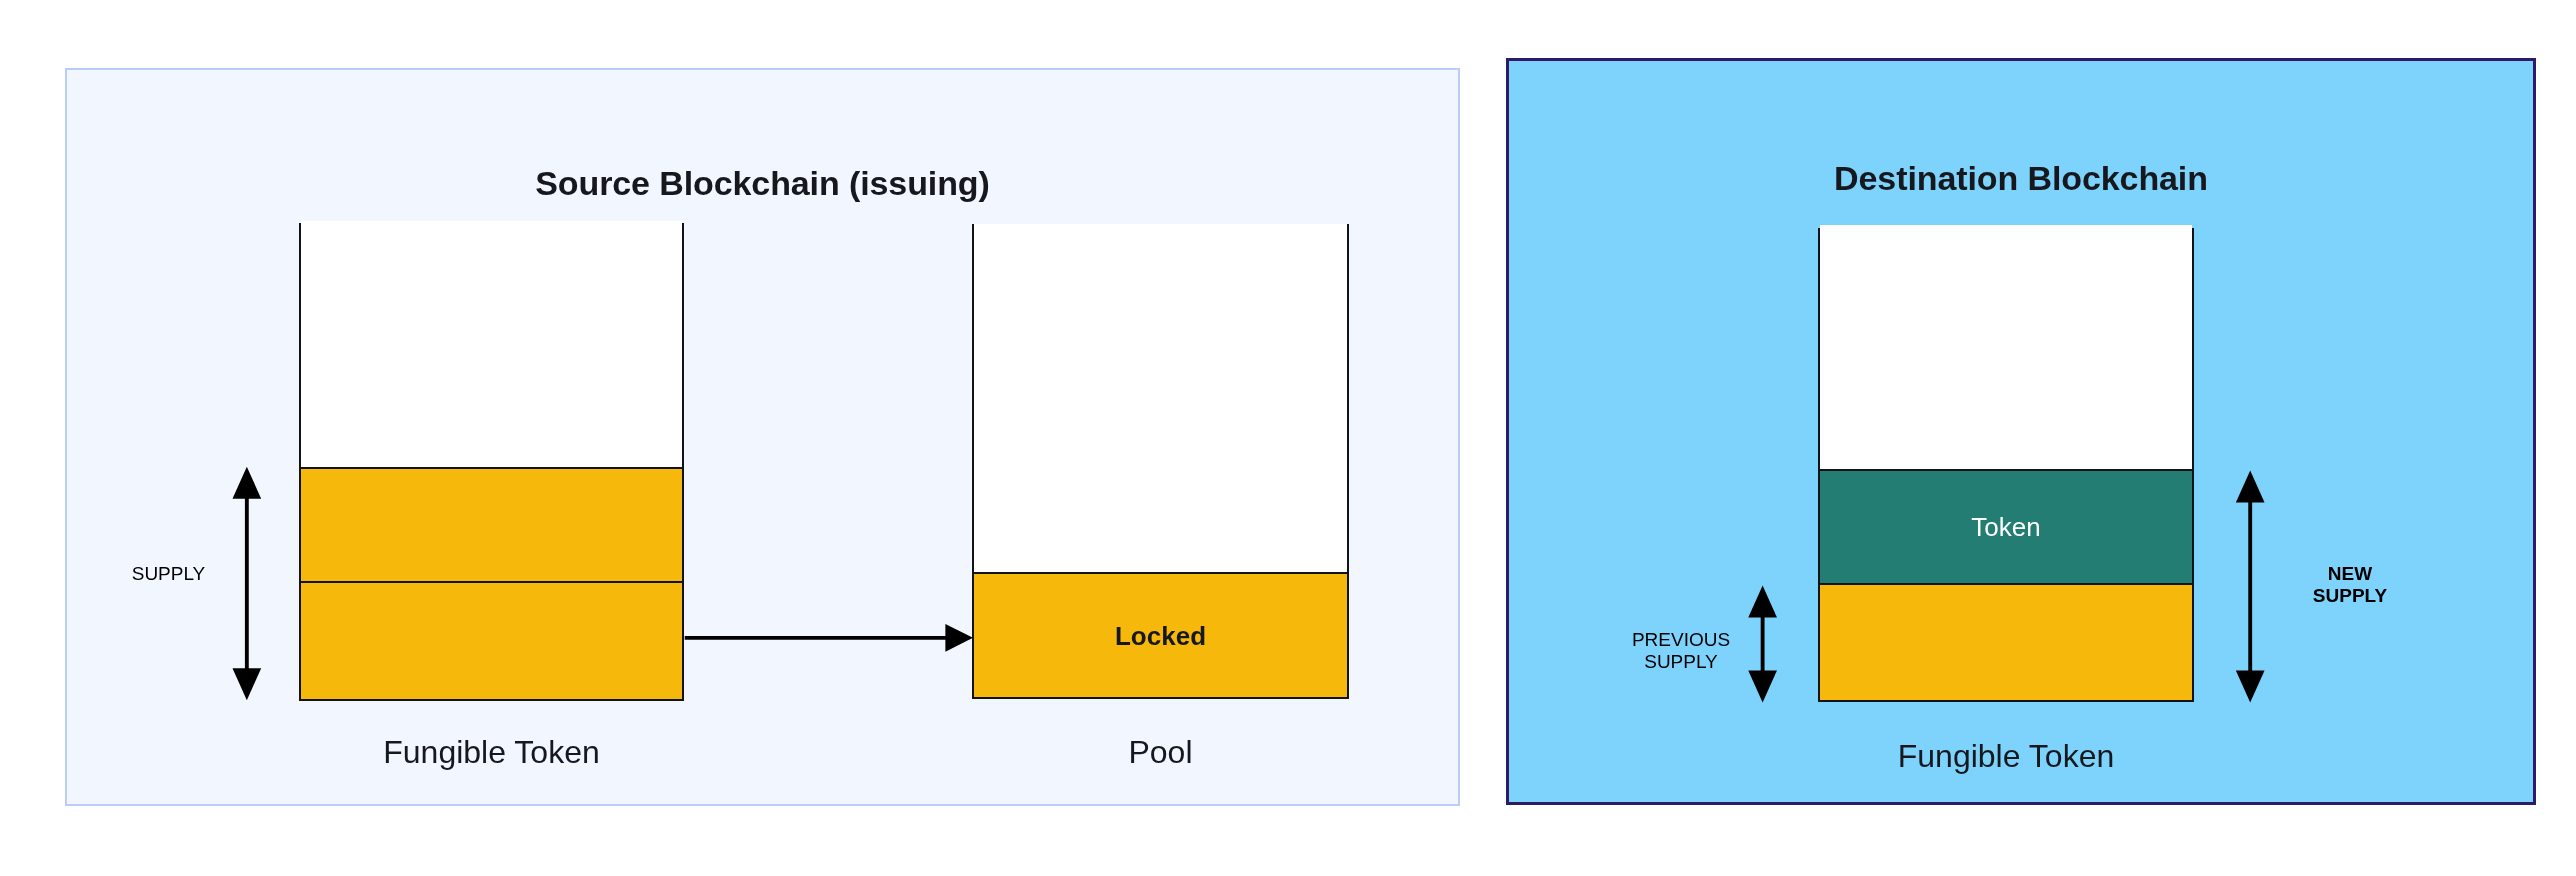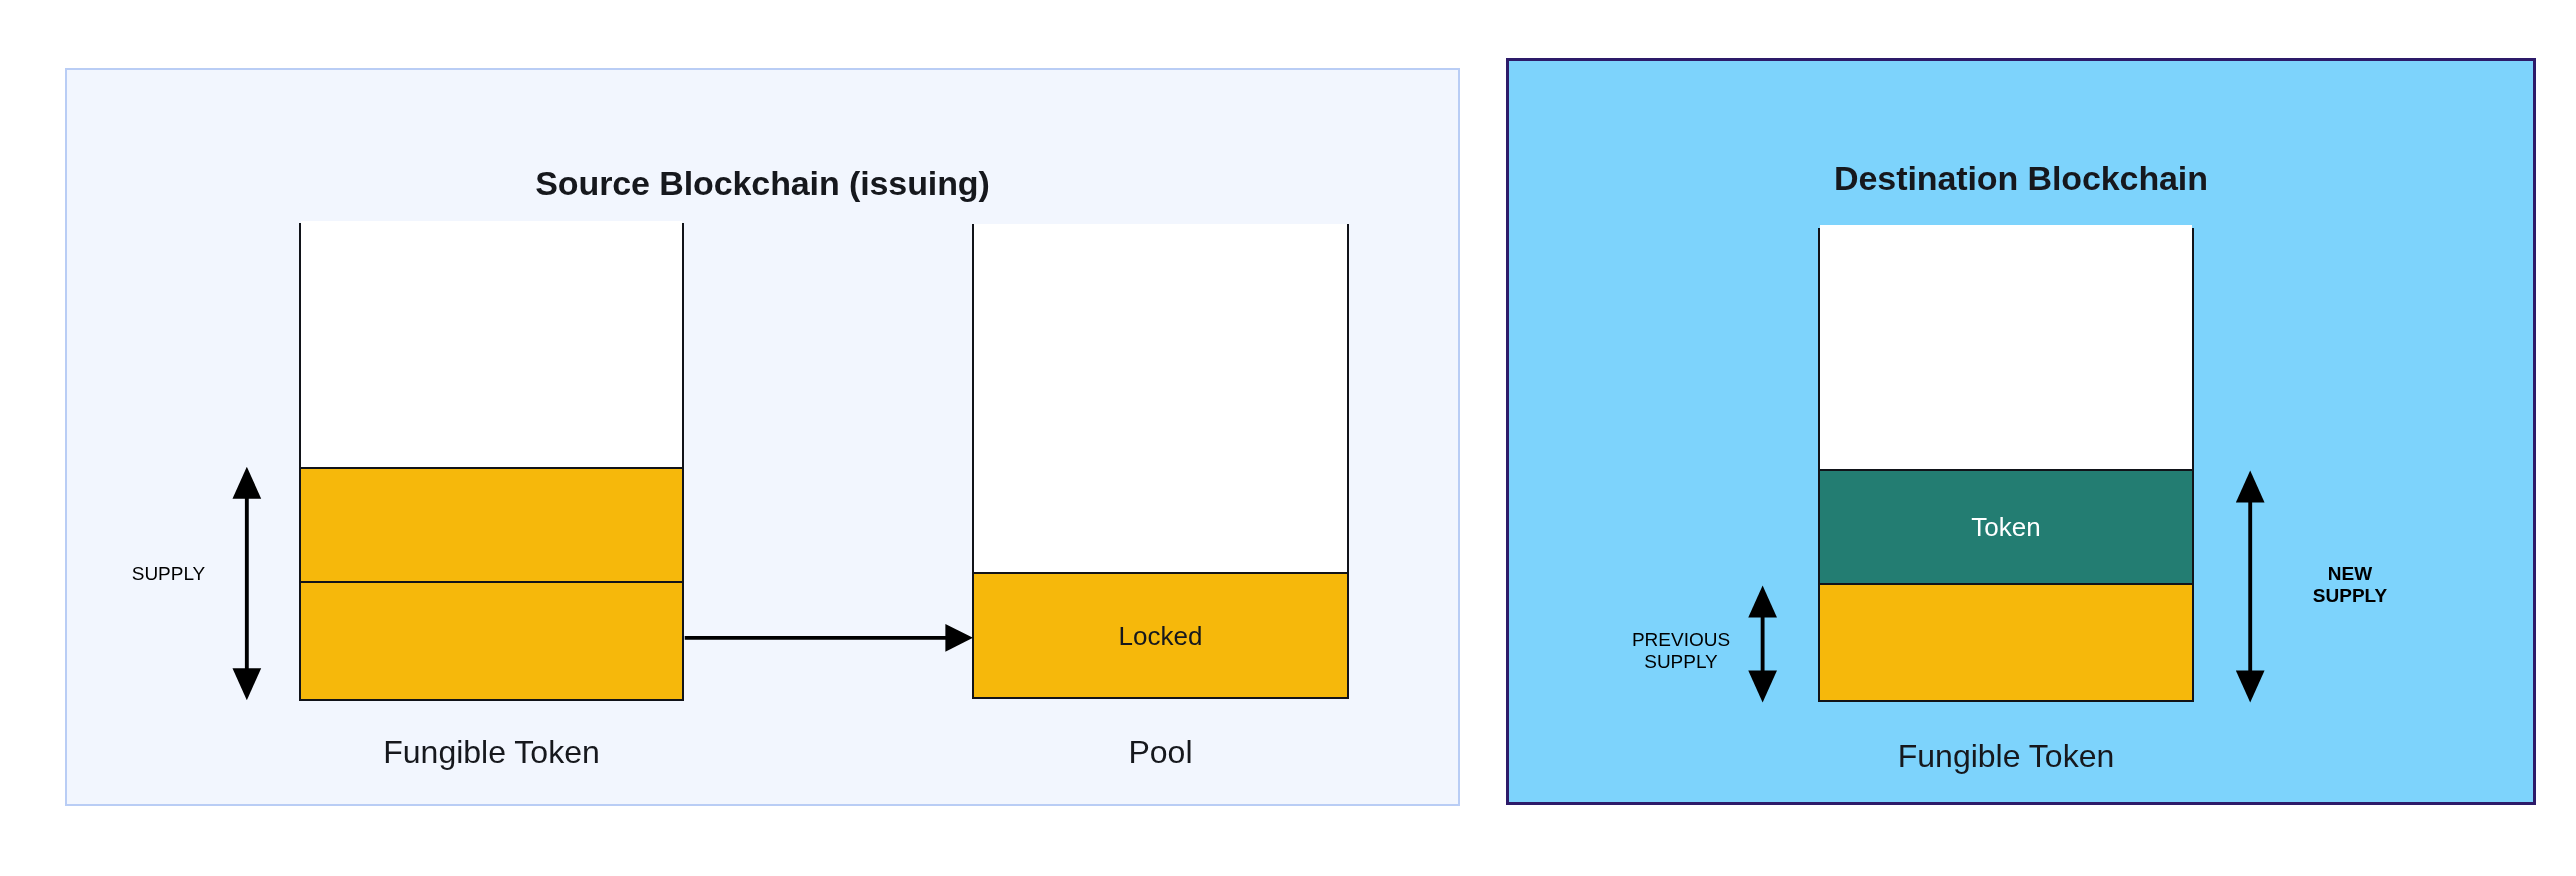--- a/index.html
+++ b/index.html
@@ -92,21 +92,21 @@
   .seg-gold {
     background: #f6b80b;
     border-top: 2.2px solid #111319;
   }
   .seg-teal {
     background: #237d72;
     border-top: 2.2px solid #111319;
   }
   .seg-label {
     font-size: 26px;
-    font-weight: 400;
+    font-weight: 700;
     color: #16181d;
     line-height: 1;
   }
   .seg-label-light {
     font-size: 26px;
     font-weight: 400;
     color: #ffffff;
     line-height: 1;
   }
 

